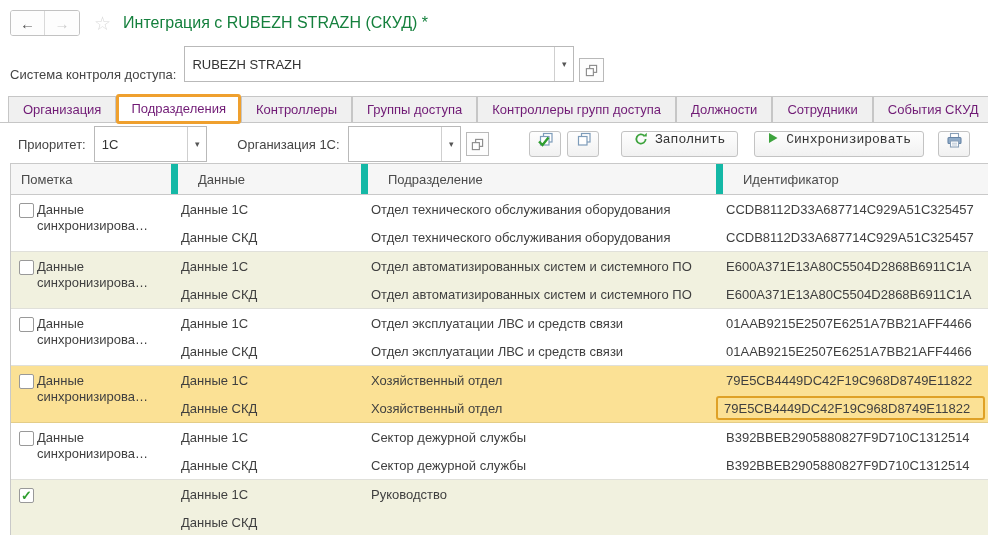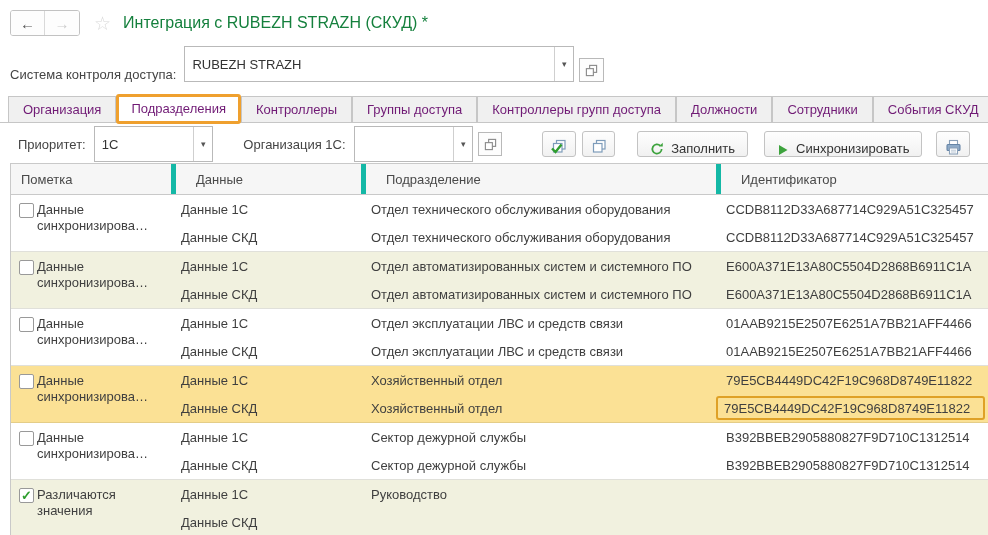--- a/index.html
+++ b/index.html
@@ -40,31 +40,31 @@
   .tab.active { background: #fff; border: 3px solid #efa02e; border-radius: 3px; margin-bottom: -2px;
                 padding: 4px 12px 5px 12px; position: relative; z-index: 2; }
 
   
   .toolbar { display: flex; align-items: center; padding: 8px 18px; height: 42px; }
   .tb-label { color: #444; margin-right: 8px; white-space: nowrap; }
   .priority-combo { width: 125px; }
   .org-combo { width: 125px; }
   .sp30 { margin-left: 30px; }
   .btn { height: 26px; border: 1px solid #c3c3c3; border-radius: 3px;
-         background: linear-gradient(#fefefe, #f1f1f1); display: inline-flex; align-items: flex-end;
-         padding: 0 12px; color: #333; gap: 7px; cursor: pointer; white-space: nowrap; }
+         background: linear-gradient(#fefefe, #f1f1f1); display: inline-flex; align-items: flex-start;
+         padding: 0 12px; color: #333; gap: 7px; cursor: pointer; white-space: nowrap; font-family: Liberation Mono, monospace; }
   .icon-btn { width: 35px; padding: 0; justify-content: center; }
 
   
   .table { position: absolute; top: 163px; left: 10px; right: 0; border-top: 1px solid #c9c9c9;
            border-left: 1px solid #c9c9c9; background: #fff; }
   .thead { display: grid; grid-template-columns: 160px 190px 355px 1fr; height: 31px; background: #f6f6f6;
            border-bottom: 1px solid #c9c9c9; color: #4a4a4a; }
   .th { display: flex; align-items: center; padding-left: 10px; height: 100%; }
-  .th + .th { border-left: 5px solid #14b8a6; padding-left: 20px; }
+  .th + .th { border-left: 7px solid #14b8a6; padding-left: 20px; }
 
   .group { display: grid; grid-template-columns: 160px 190px 355px 1fr; grid-template-rows: 28px 28px;
            border-bottom: 1px solid #e0e0da; }
   .group.alt { background: #f1f1df; }
   .group.selected { background: #fbe195; border-bottom-color: #e4cd88; }
   .mark-cell { grid-row: 1 / span 2; display: flex; align-items: flex-start; gap: 3px; padding: 7px 4px 0 8px; }
   .checkbox { width: 15px; height: 15px; border: 1px solid #999; border-radius: 2px; background: #fff; flex: none;
               display: flex; align-items: center; justify-content: center; color: #2e9e2e; font-size: 13px;
               font-weight: bold; line-height: 1; margin-top: 1px; cursor: pointer; }
   .mark-label { line-height: 16px; width: 112px; word-wrap: break-word; }
@@ -243,21 +243,20 @@
     <div class="cell">Сектор дежурной службы</div>
     <div class="cell">B392BBEB2905880827F9D710C1312514</div>
     <div class="cell">Данные СКД</div>
     <div class="cell">Сектор дежурной службы</div>
     <div class="cell">B392BBEB2905880827F9D710C1312514</div>
   </div>
 
   <div class="group alt">
     <div class="mark-cell">
       <div class="checkbox">✓</div>
-      <div class="mark-label">Различаются значения</div>
     </div>
     <div class="cell">Данные 1С</div>
     <div class="cell">Руководство</div>
     <div class="cell"></div>
     <div class="cell">Данные СКД</div>
     <div class="cell"></div>
     <div class="cell"></div>
   </div>
 </div>
 

